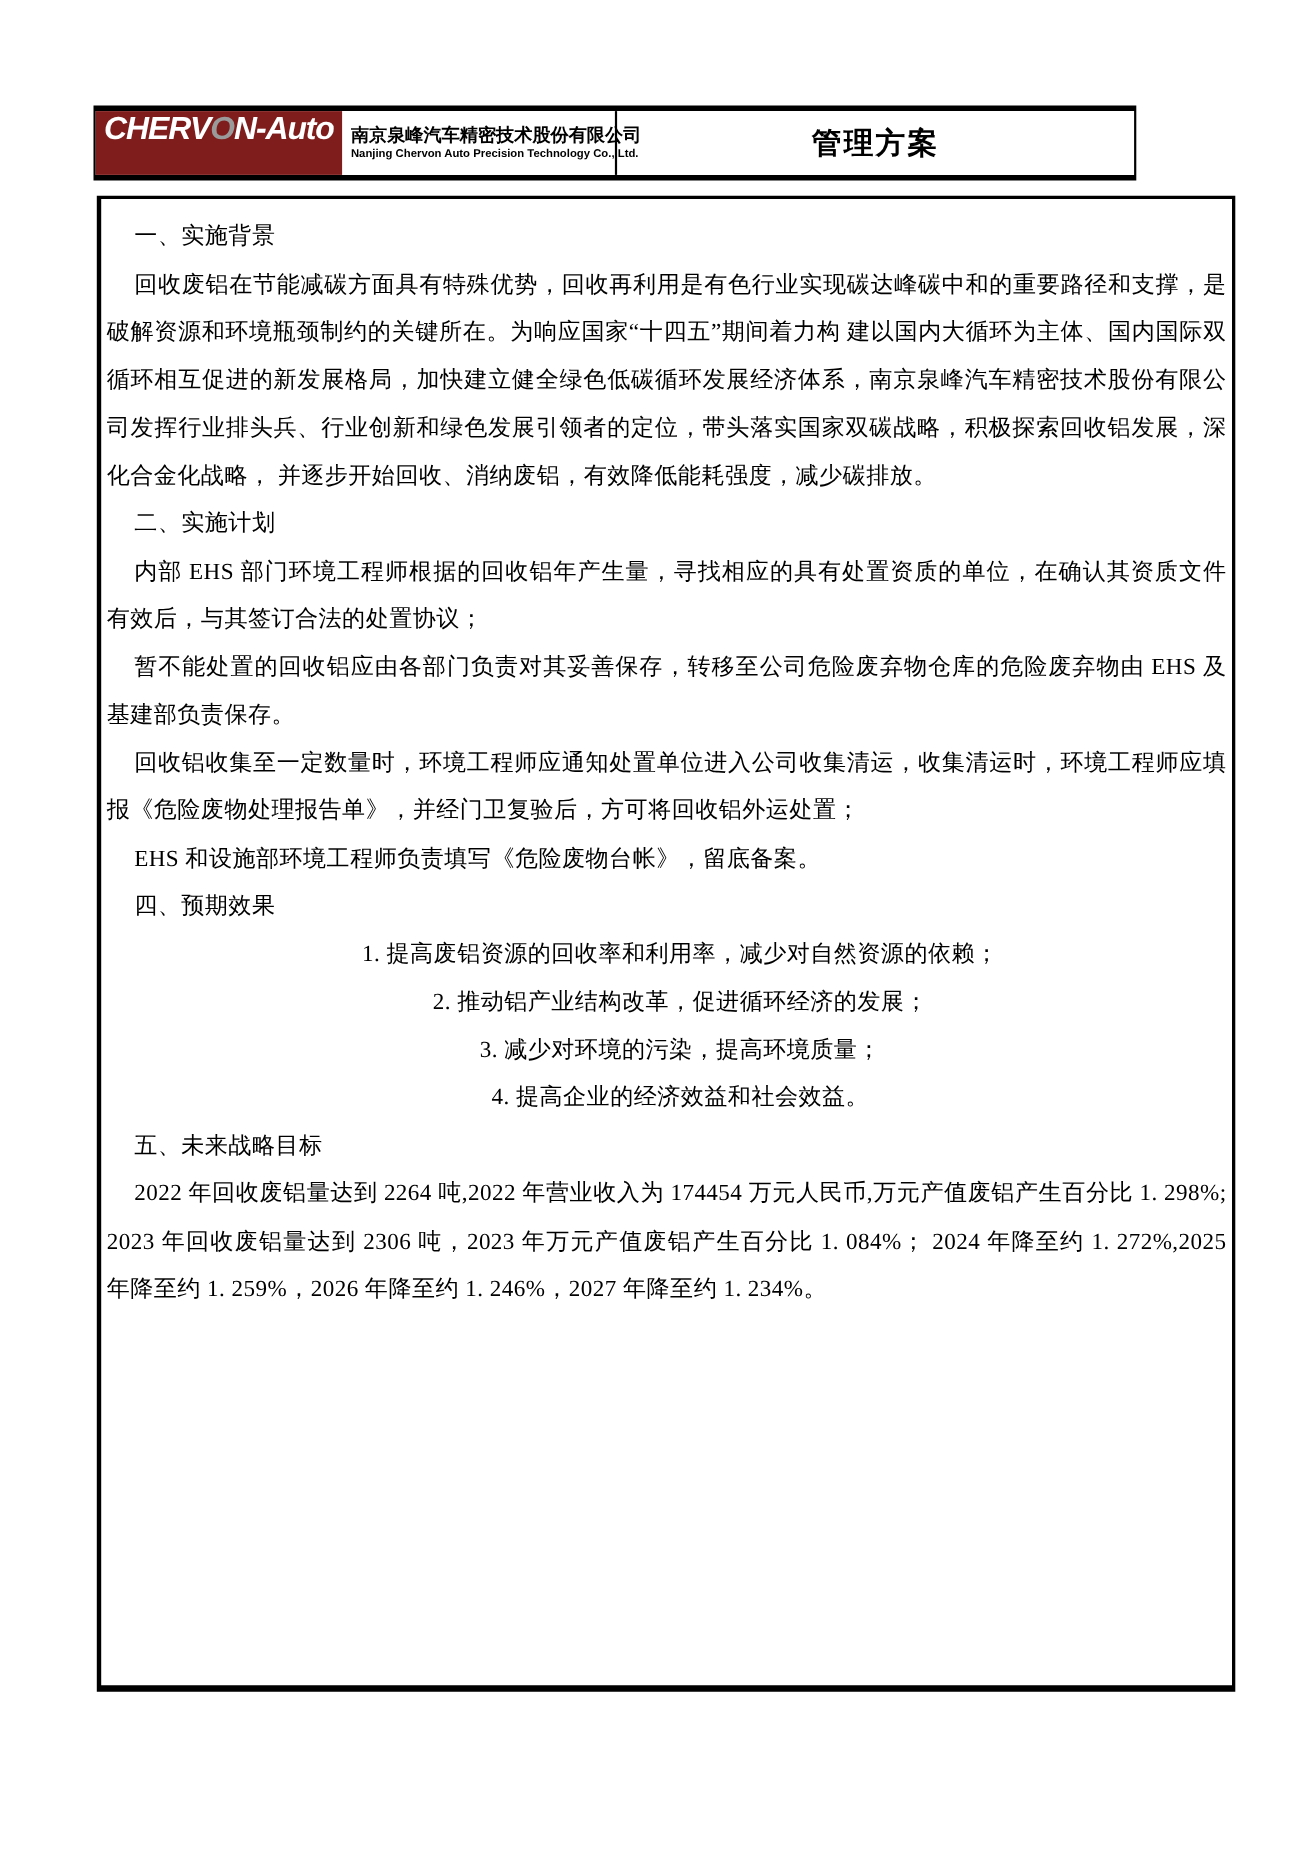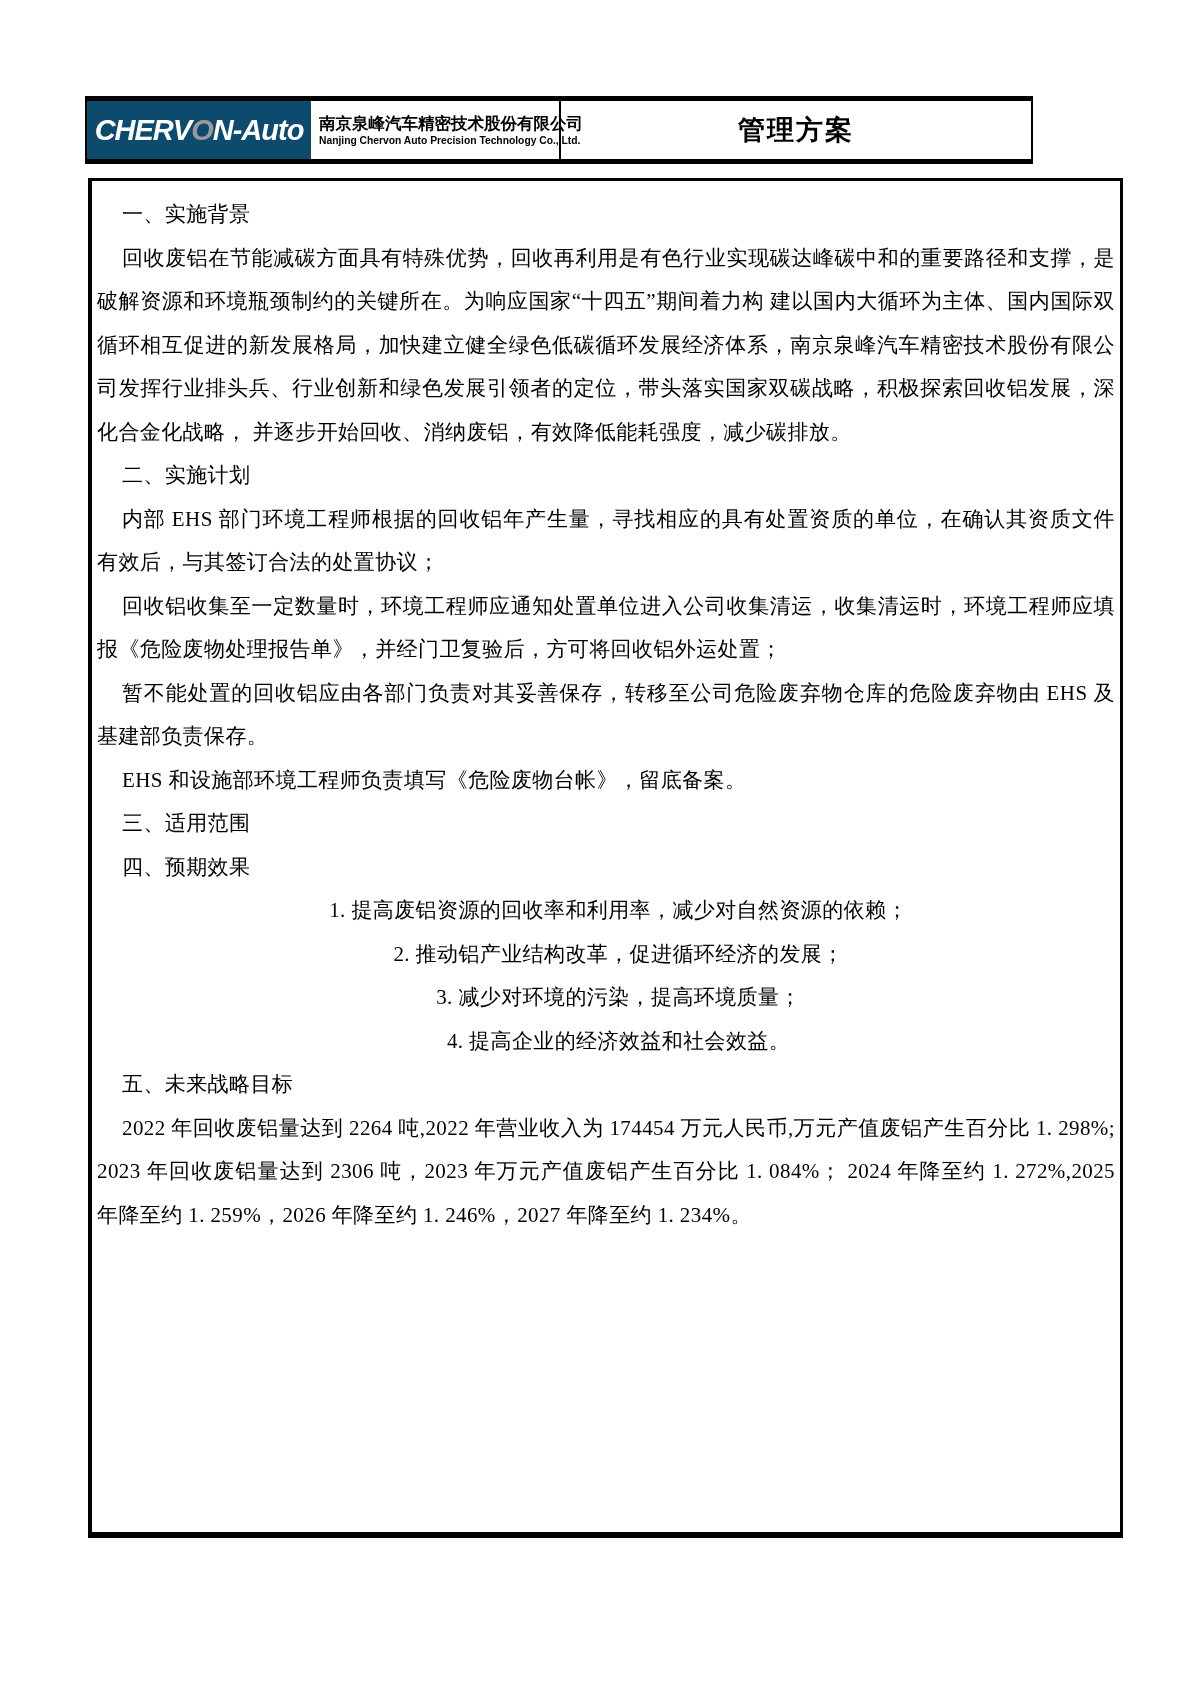--- a/index.html
+++ b/index.html
@@ -14,22 +14,22 @@
   
   .doc-header{
     position:absolute;left:85px;top:96px;width:944px;height:58px;
     border:2px solid #000;
     border-top-width:5px;border-bottom-width:5px;
     display:flex;align-items:stretch;
     box-sizing:content-box;
     background:#fff;
   }
   .logo-box{
-    width:224px;flex:0 0 224px;background:#0c4a6e;
-    display:flex;align-items:center;justify-content:center;
+    width:224px;flex:0 0 224px;background:#7f1d1d;
+    display:flex;align-items:flex-start;justify-content:center;
   }
   .logo-text{
     color:#fff;font-family:"Liberation Sans","DejaVu Sans",sans-serif;
     font-weight:bold;font-style:italic;font-size:29px;letter-spacing:-1px;
     white-space:nowrap;
   }
   .logo-o{color:#9a9a9a;}
   .company-cell{
     flex:0 0 250px;width:250px;
     display:flex;flex-direction:column;justify-content:center;
@@ -86,24 +86,23 @@
     <div class="title-cell">
       <div class="doc-title">管理方案</div>
     </div>
   </div>
 
   <div class="doc-body">
     <p class="blk heading">一、实施背景</p>
     <p class="blk para">回收废铝在节能减碳方面具有特殊优势，回收再利用是有色行业实现碳达峰碳中和的重要路径和支撑，是破解资源和环境瓶颈制约的关键所在。为响应国家“十四五”期间着力构 建以国内大循环为主体、国内国际双循环相互促进的新发展格局，加快建立健全绿色低碳循环发展经济体系，南京泉峰汽车精密技术股份有限公司发挥行业排头兵、行业创新和绿色发展引领者的定位，带头落实国家双碳战略，积极探索回收铝发展，深化合金化战略， 并逐步开始回收、消纳废铝，有效降低能耗强度，减少碳排放。</p>
     <p class="blk heading">二、实施计划</p>
     <p class="blk para">内部 EHS 部门环境工程师根据的回收铝年产生量，寻找相应的具有处置资质的单位，在确认其资质文件有效后，与其签订合法的处置协议；</p>
+    <p class="blk para">暂不能处置的回收铝应由各部门负责对其妥善保存，转移至公司危险废弃物仓库的危险废弃物由 EHS 及基建部负责保存。</p>
     <p class="blk para">回收铝收集至一定数量时，环境工程师应通知处置单位进入公司收集清运，收集清运时，环境工程师应填报《危险废物处理报告单》，并经门卫复验后，方可将回收铝外运处置；</p>
-    <p class="blk para">暂不能处置的回收铝应由各部门负责对其妥善保存，转移至公司危险废弃物仓库的危险废弃物由 EHS 及基建部负责保存。</p>
     <p class="blk para">EHS 和设施部环境工程师负责填写《危险废物台帐》，留底备案。</p>
-    <p class="blk heading">三、适用范围</p>
     <p class="blk heading">四、预期效果</p>
     <p class="blk item">1. 提高废铝资源的回收率和利用率，减少对自然资源的依赖；</p>
     <p class="blk item">2. 推动铝产业结构改革，促进循环经济的发展；</p>
     <p class="blk item">3. 减少对环境的污染，提高环境质量；</p>
     <p class="blk item">4. 提高企业的经济效益和社会效益。</p>
     <p class="blk heading">五、未来战略目标</p>
     <p class="blk para">2022 年回收废铝量达到 2264 吨,2022 年营业收入为 174454 万元人民币,万元产值废铝产生百分比 1. 298%; 2023 年回收废铝量达到 2306 吨，2023 年万元产值废铝产生百分比 1. 084%； 2024 年降至约 1. 272%,2025 年降至约 1. 259%，2026 年降至约 1. 246%，2027 年降至约 1. 234%。</p>
   </div>
 
 </div>

